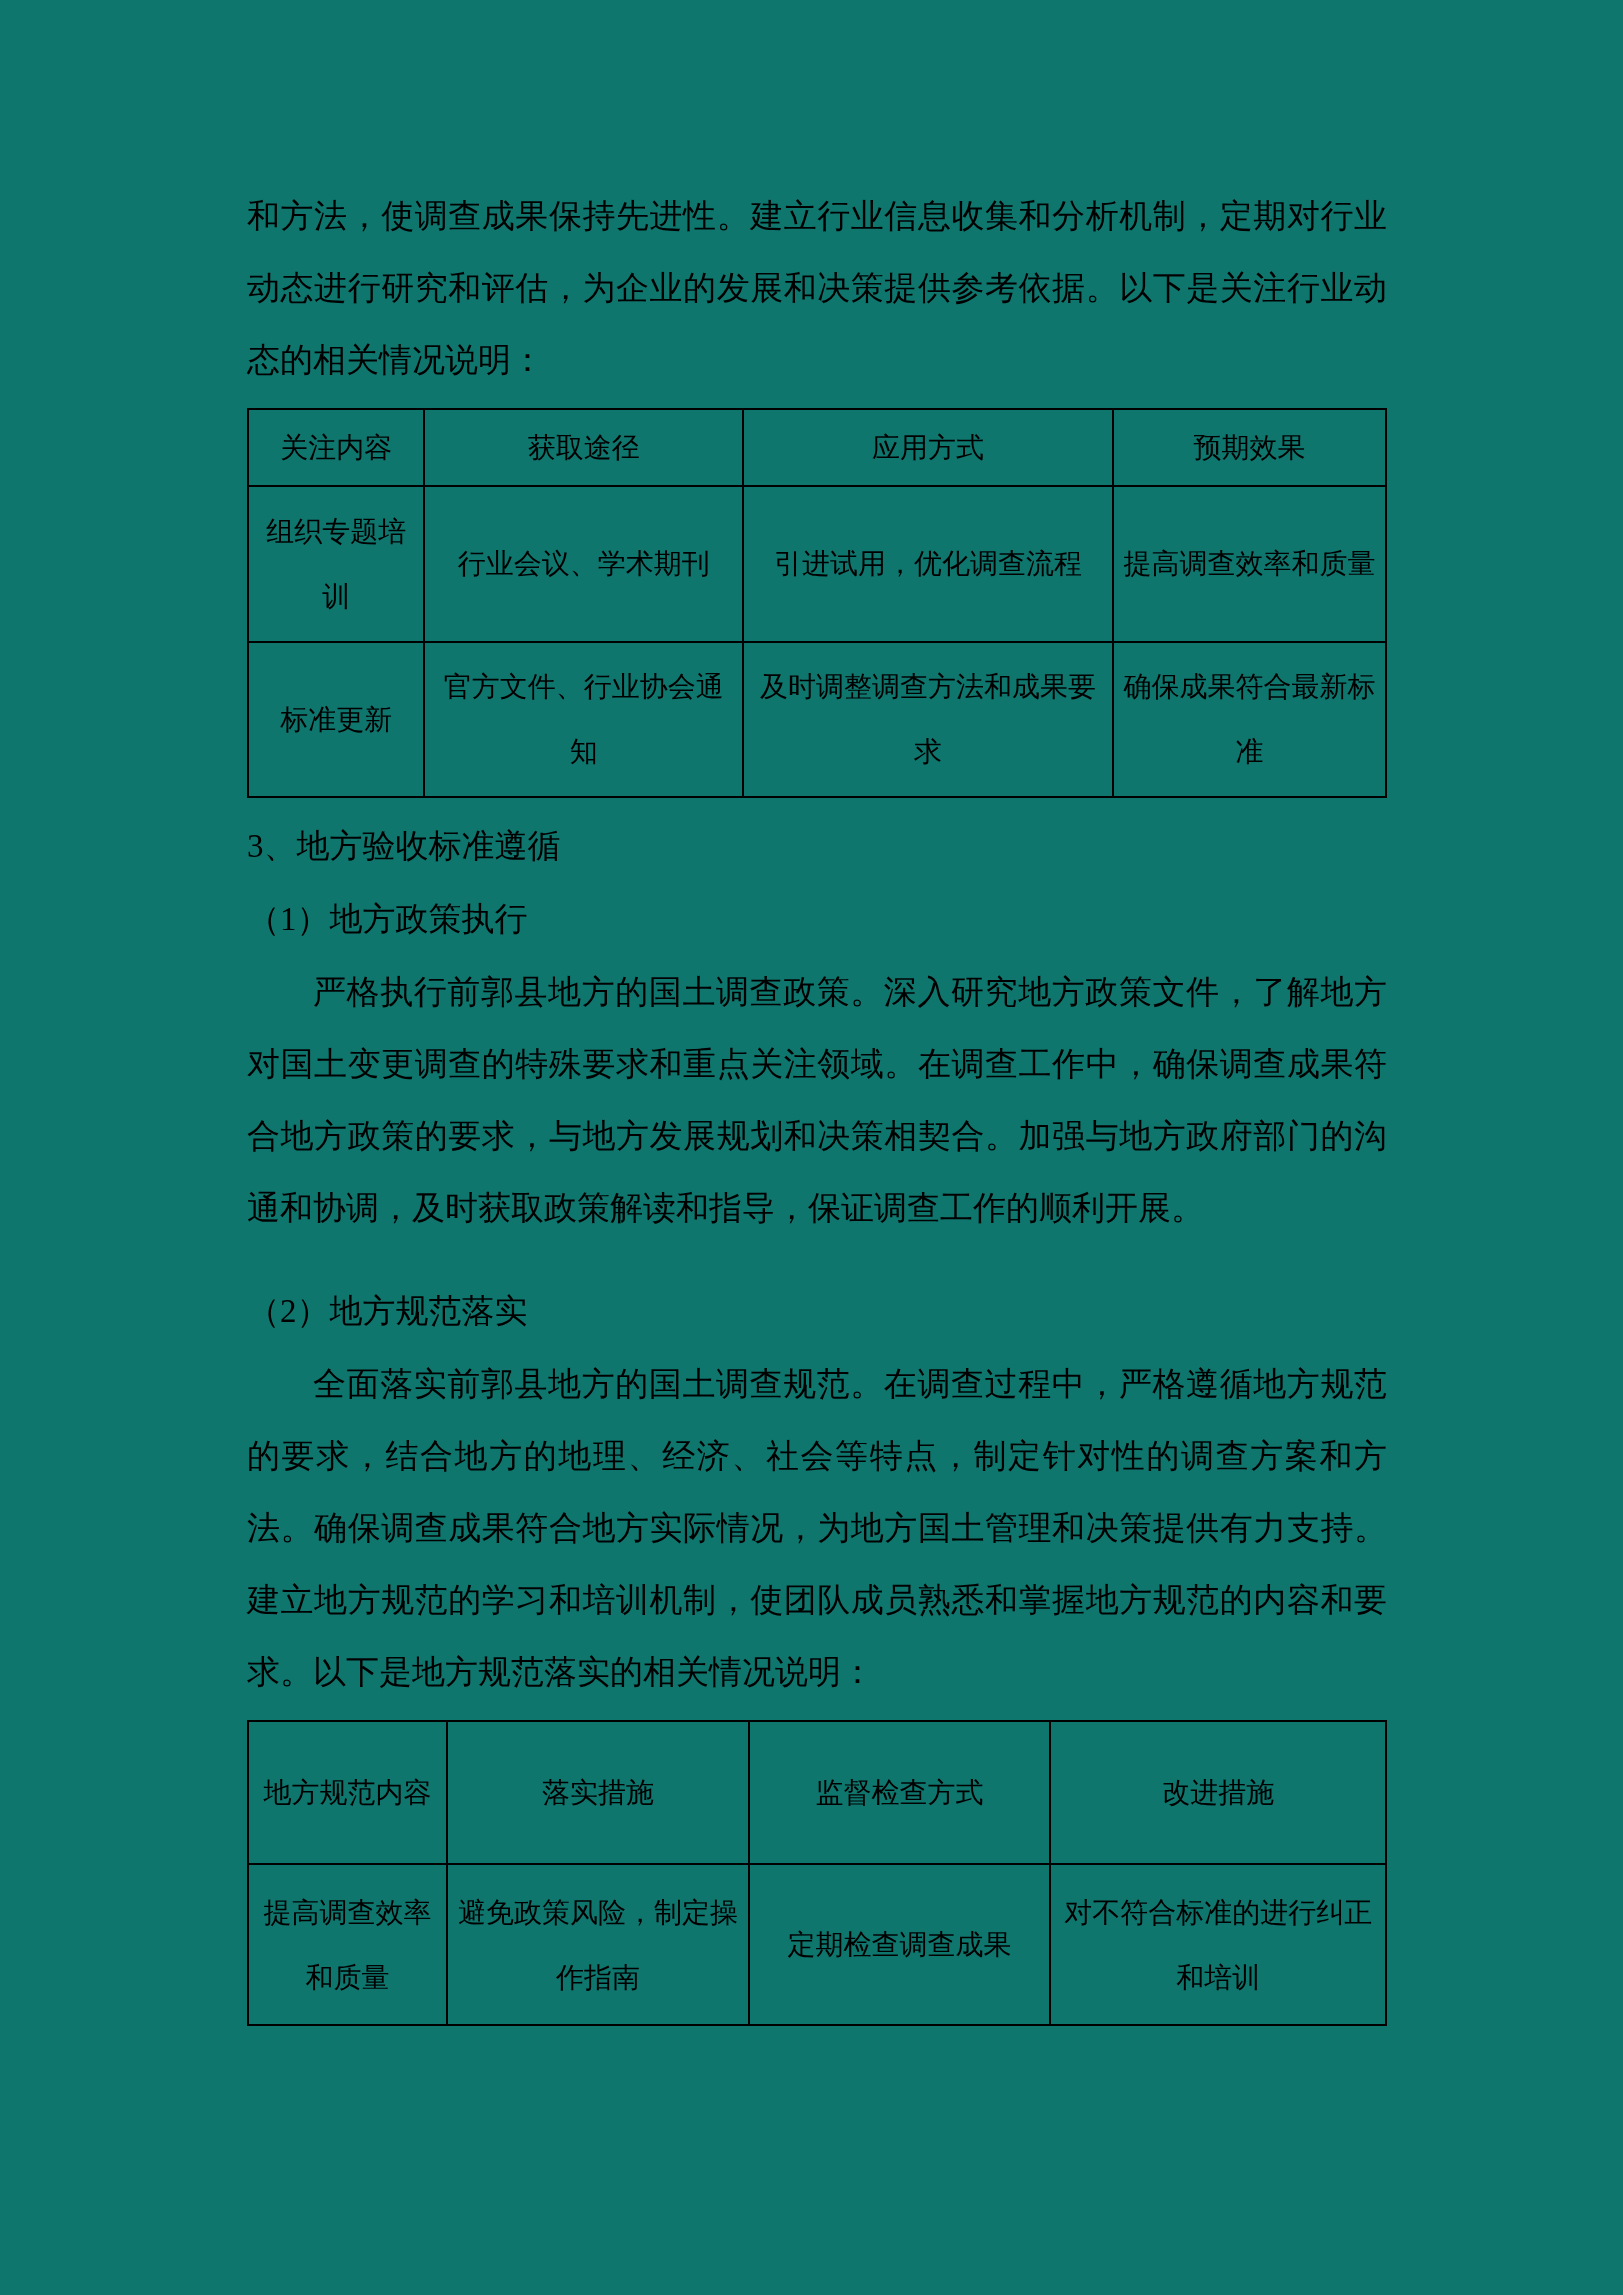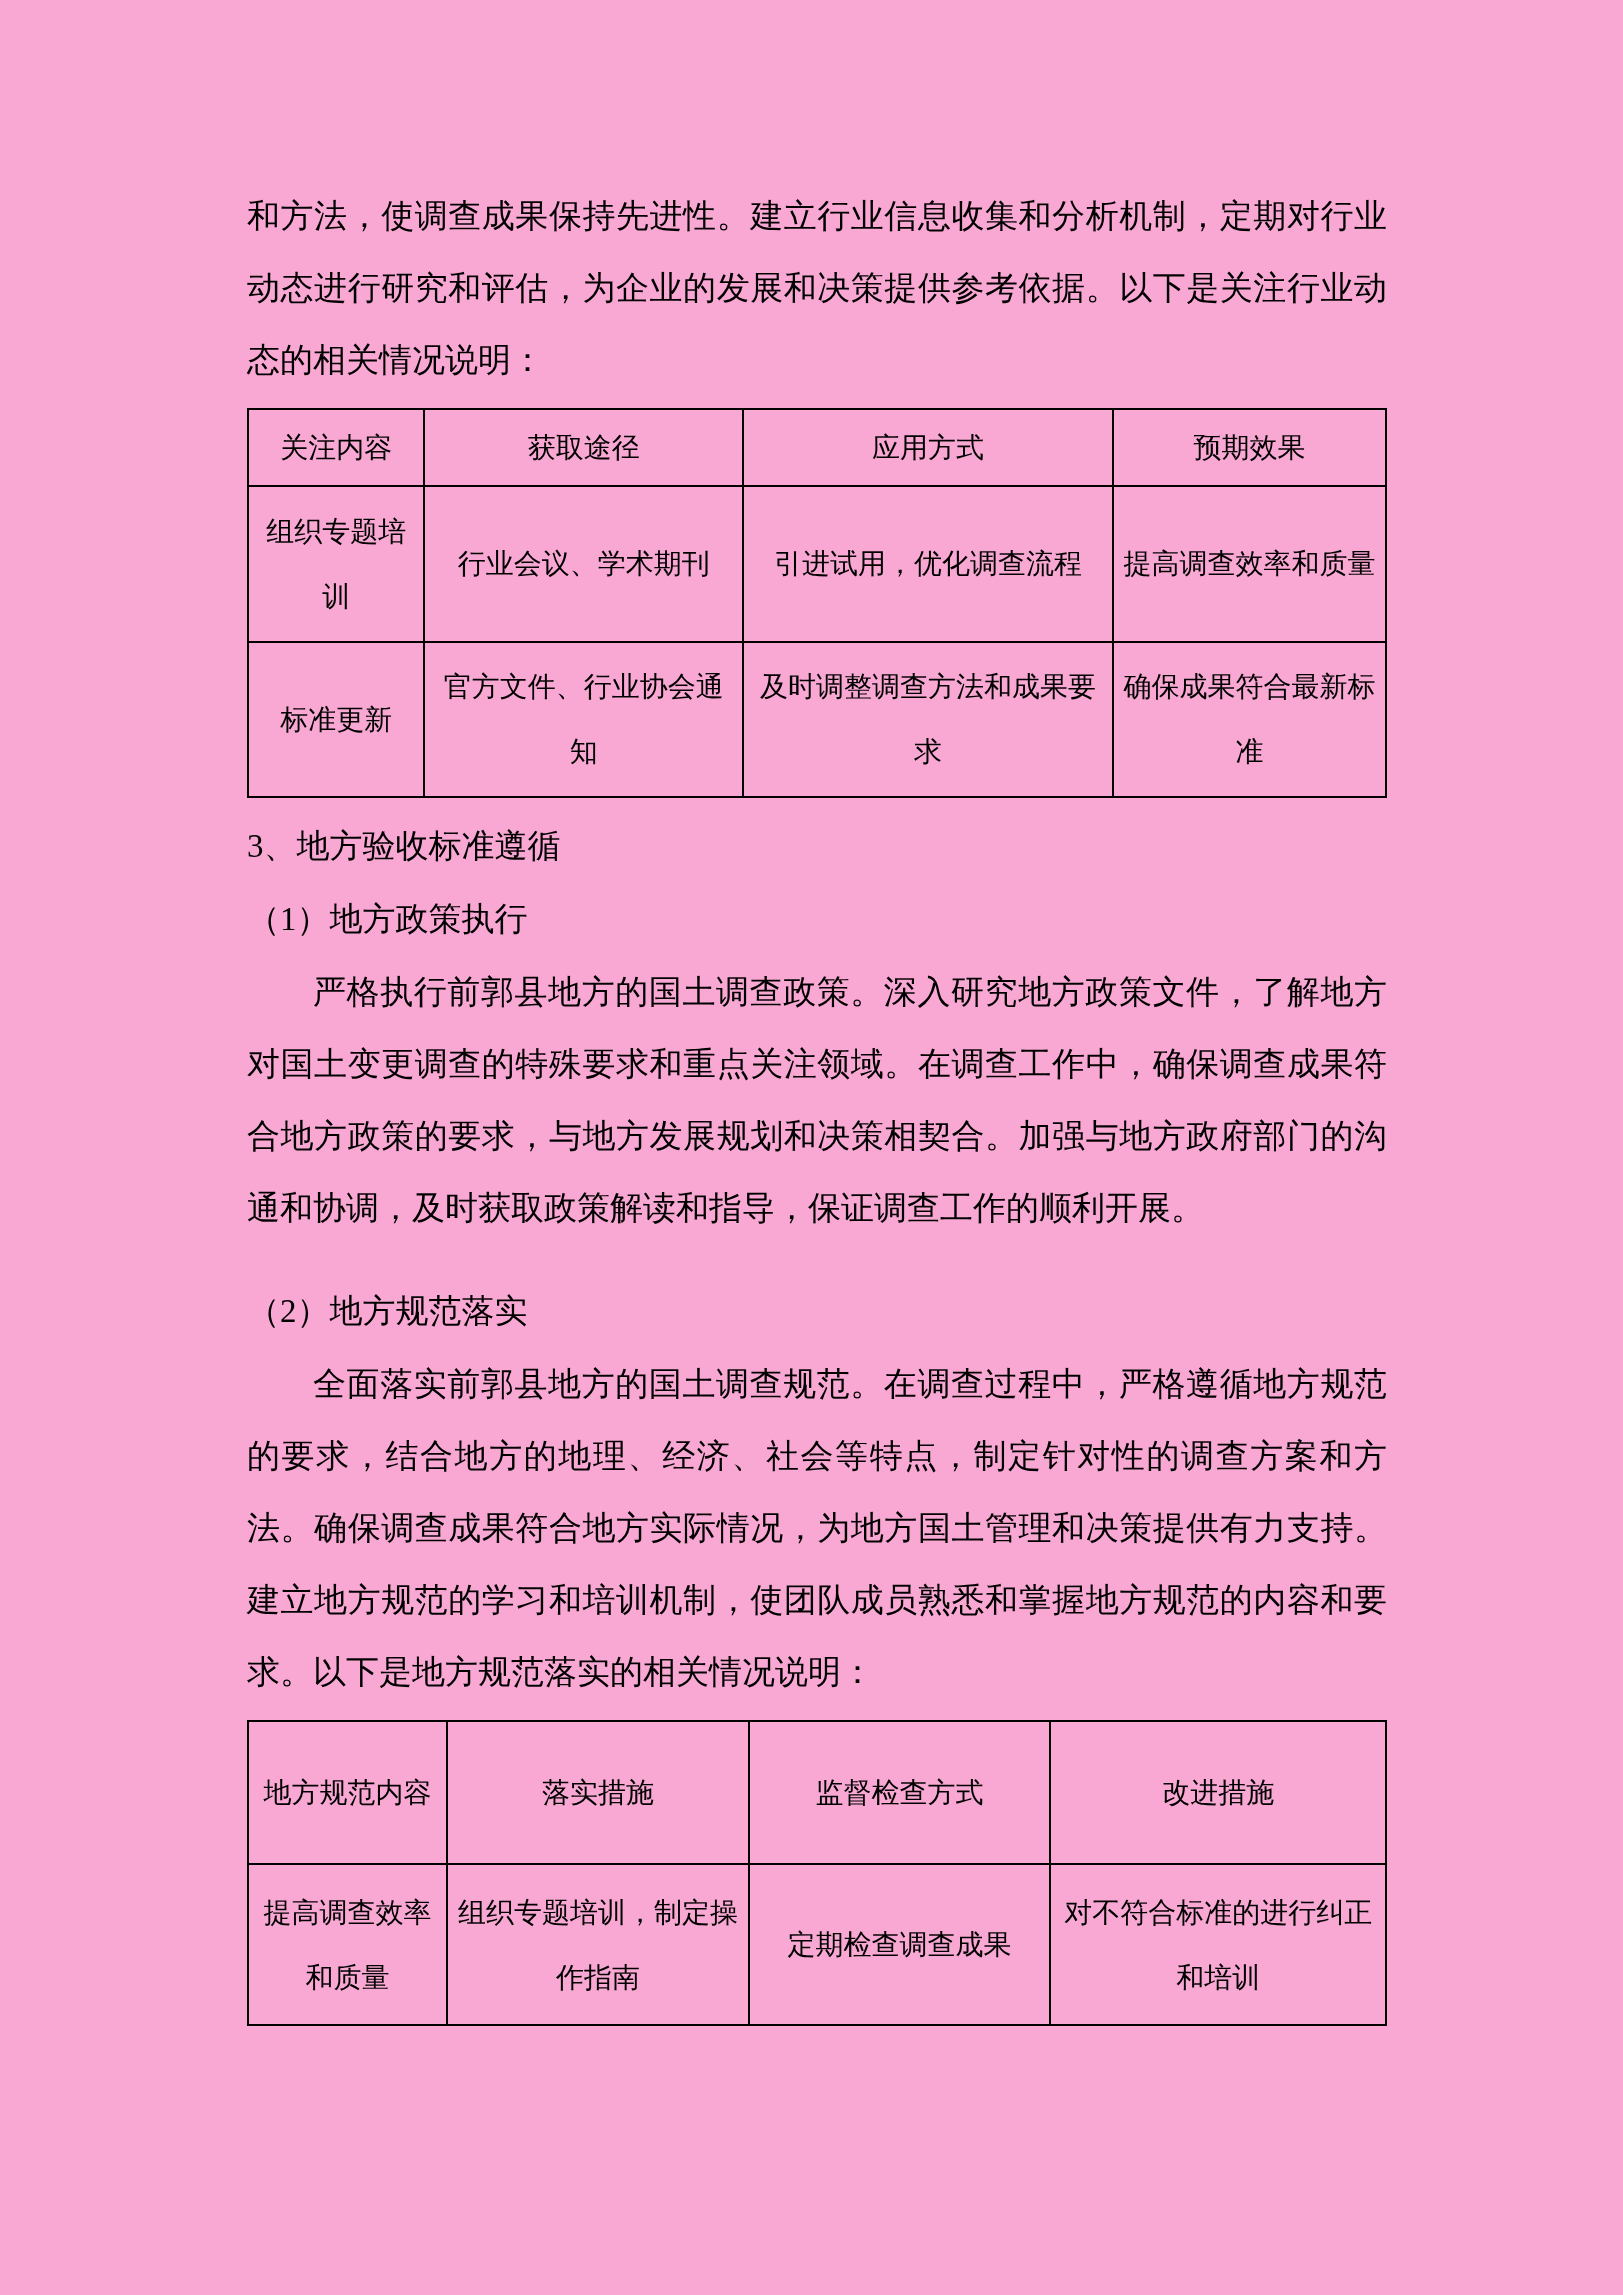--- a/index.html
+++ b/index.html
@@ -11,21 +11,21 @@
     width: 1623px;
     height: 2295px;
     font-family: "Liberation Serif", "DejaVu Serif", serif;
     color: #000000;
   }
   .page {
     box-sizing: border-box;
     width: 1623px;
     height: 2295px;
     padding: 180px 236px 131px 247px;
-    background: #f9a8d4;
+    background: #0f766e;
   }
   .para {
     font-size: 33px;
     line-height: 72px;
     text-align: justify;
     margin: 0;
     word-break: break-all;
   }
   .para.indent2 {
     text-indent: 2em;
@@ -128,21 +128,21 @@
       <tr>
         <th>地方规范内容</th>
         <th>落实措施</th>
         <th>监督检查方式</th>
         <th>改进措施</th>
       </tr>
     </thead>
     <tbody>
       <tr>
         <td>提高调查效率和质量</td>
-        <td>组织专题培训，制定操作指南</td>
+        <td>避免政策风险，制定操作指南</td>
         <td>定期检查调查成果</td>
         <td>对不符合标准的进行纠正和培训</td>
       </tr>
     </tbody>
   </table>
 
 </div>
 
 
 </body></html>

